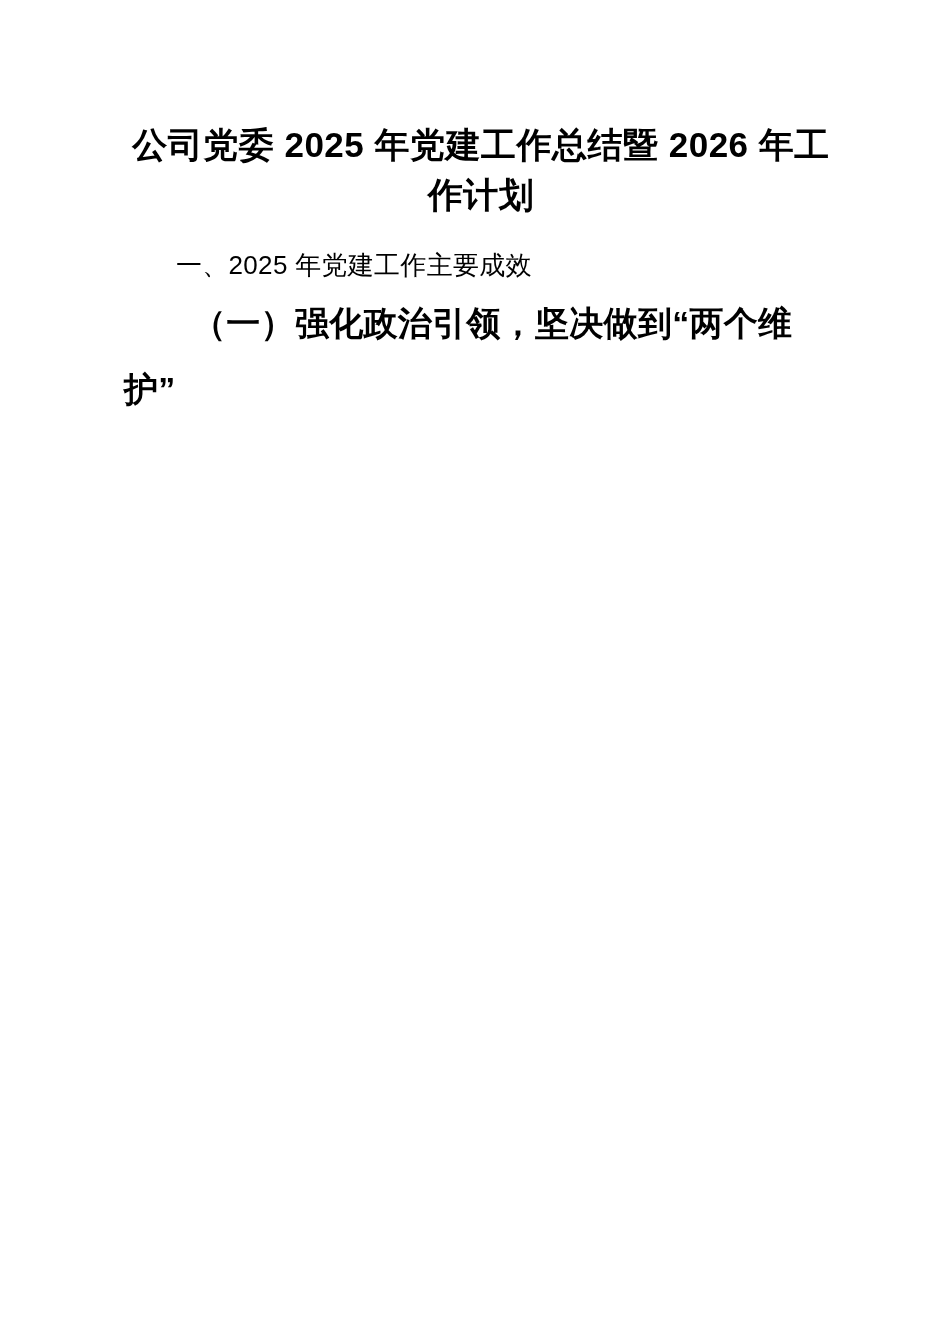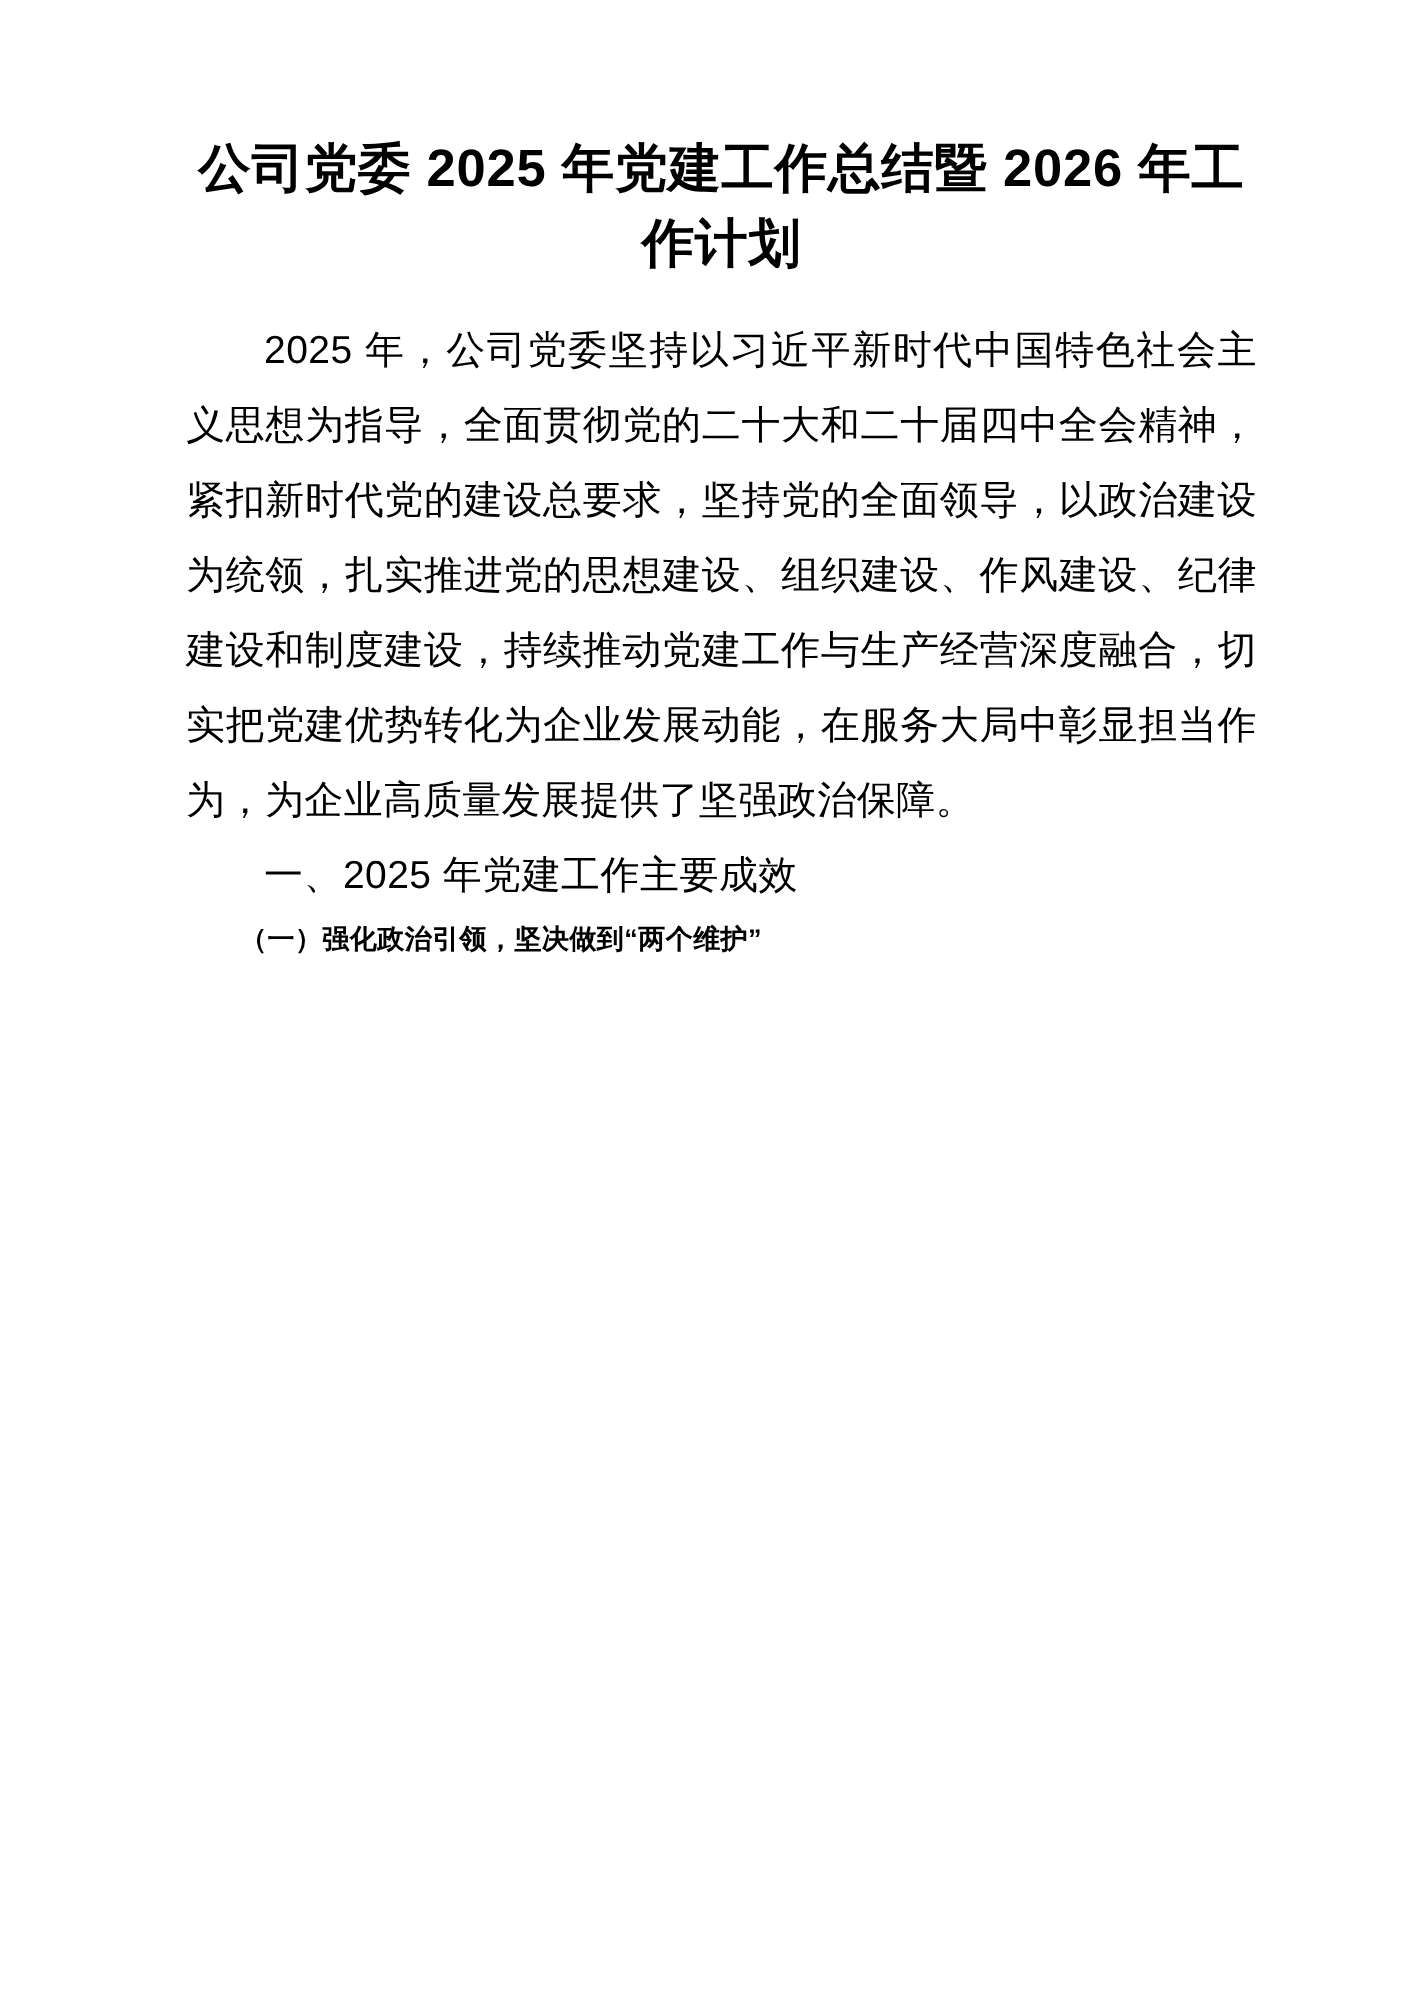--- a/index.html
+++ b/index.html
@@ -10,21 +10,21 @@
   body {
     width: 950px;
     min-height: 1344px;
     font-family: "Liberation Sans", sans-serif;
     color: #000000;
   }
   .page {
     width: 950px;
     min-height: 1344px;
     box-sizing: border-box;
-    padding: 88px 112px 40px 124px;
+    padding: 120px 112px 40px 124px;
     background: #ffffff;
   }
   .doc-title {
     font-size: 35px;
     font-weight: bold;
     line-height: 1.42;
     text-align: center;
     letter-spacing: 0.5px;
     margin: 0 0 22px 0;
     font-family: "Liberation Sans", sans-serif;
@@ -39,33 +39,32 @@
     letter-spacing: 0.3px;
   }
   .heading-1 {
     font-size: 26px;
     line-height: 1.92;
     margin: 0;
     text-indent: 2em;
     letter-spacing: 0.3px;
   }
   .heading-2 {
-    font-size: 18px;
+    font-size: 34px;
     line-height: 1.92;
     margin: 0;
     text-indent: 2em;
     font-weight: bold;
     letter-spacing: 0.3px;
   }
 </style>
 </head>
 <body>
 
 <div class="page">
   <h1 class="doc-title">公司党委 2025 年党建工作总结暨 2026 年工作计划</h1>
 
-  <p class="para">2025 年，公司党委坚持以习近平新时代中国特色社会主义思想为指导，全面贯彻党的二十大和二十届四中全会精神，紧扣新时代党的建设总要求，坚持党的全面领导，以政治建设为统领，扎实推进党的思想建设、组织建设、作风建设、纪律建设和制度建设，持续推动党建工作与生产经营深度融合，切实把党建优势转化为企业发展动能，在服务大局中彰显担当作为，为企业高质量发展提供了坚强政治保障。</p>
 
   <p class="heading-1">一、2025 年党建工作主要成效</p>
 
   <p class="heading-2">（一）强化政治引领，坚决做到“两个维护”</p>
 
 </div>
 
 </body></html>

